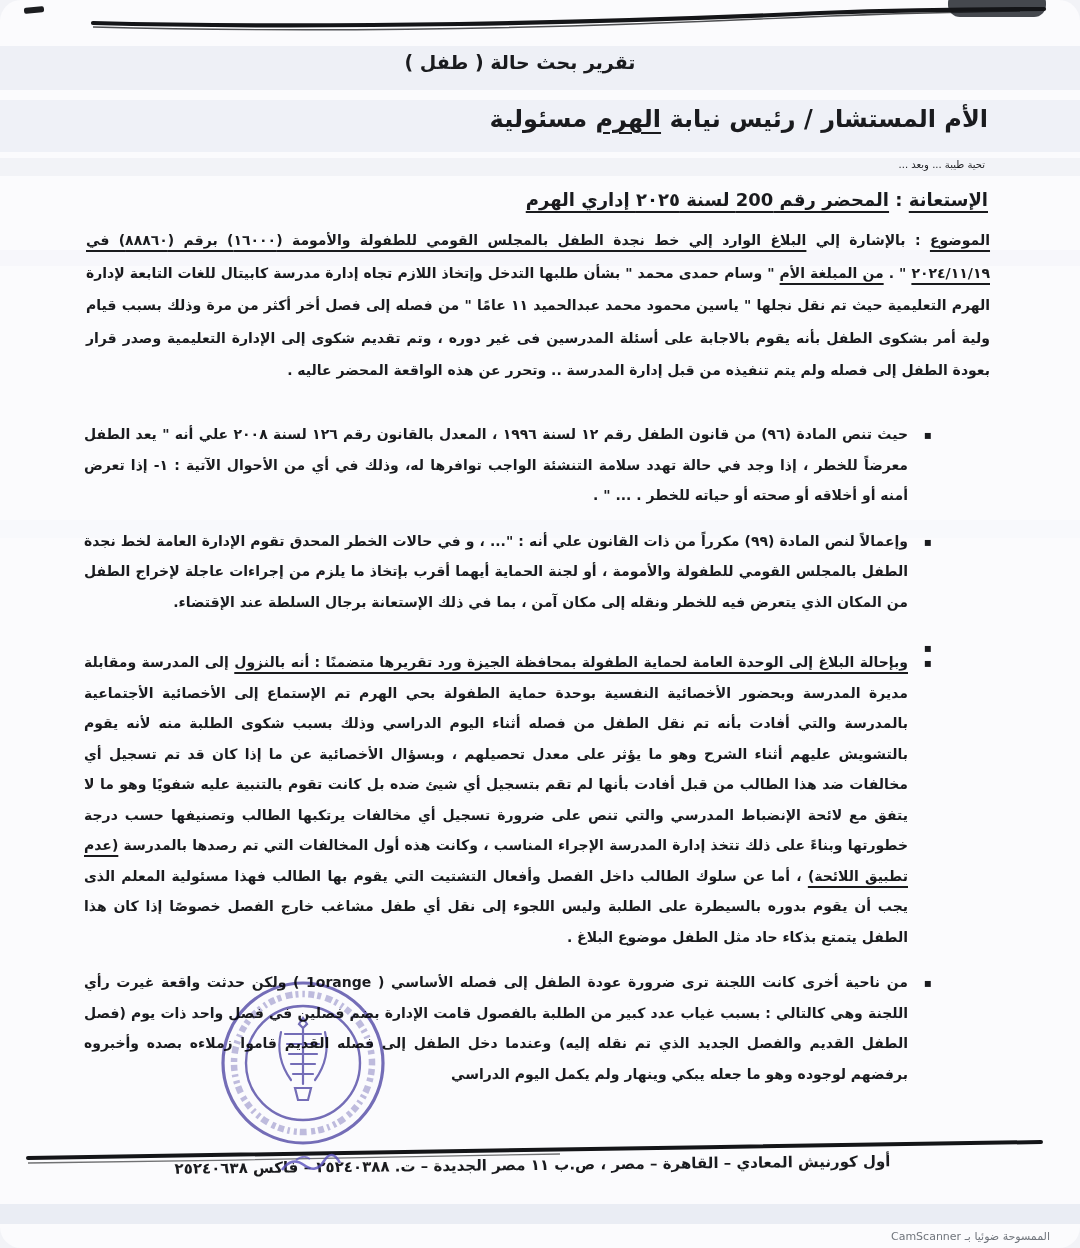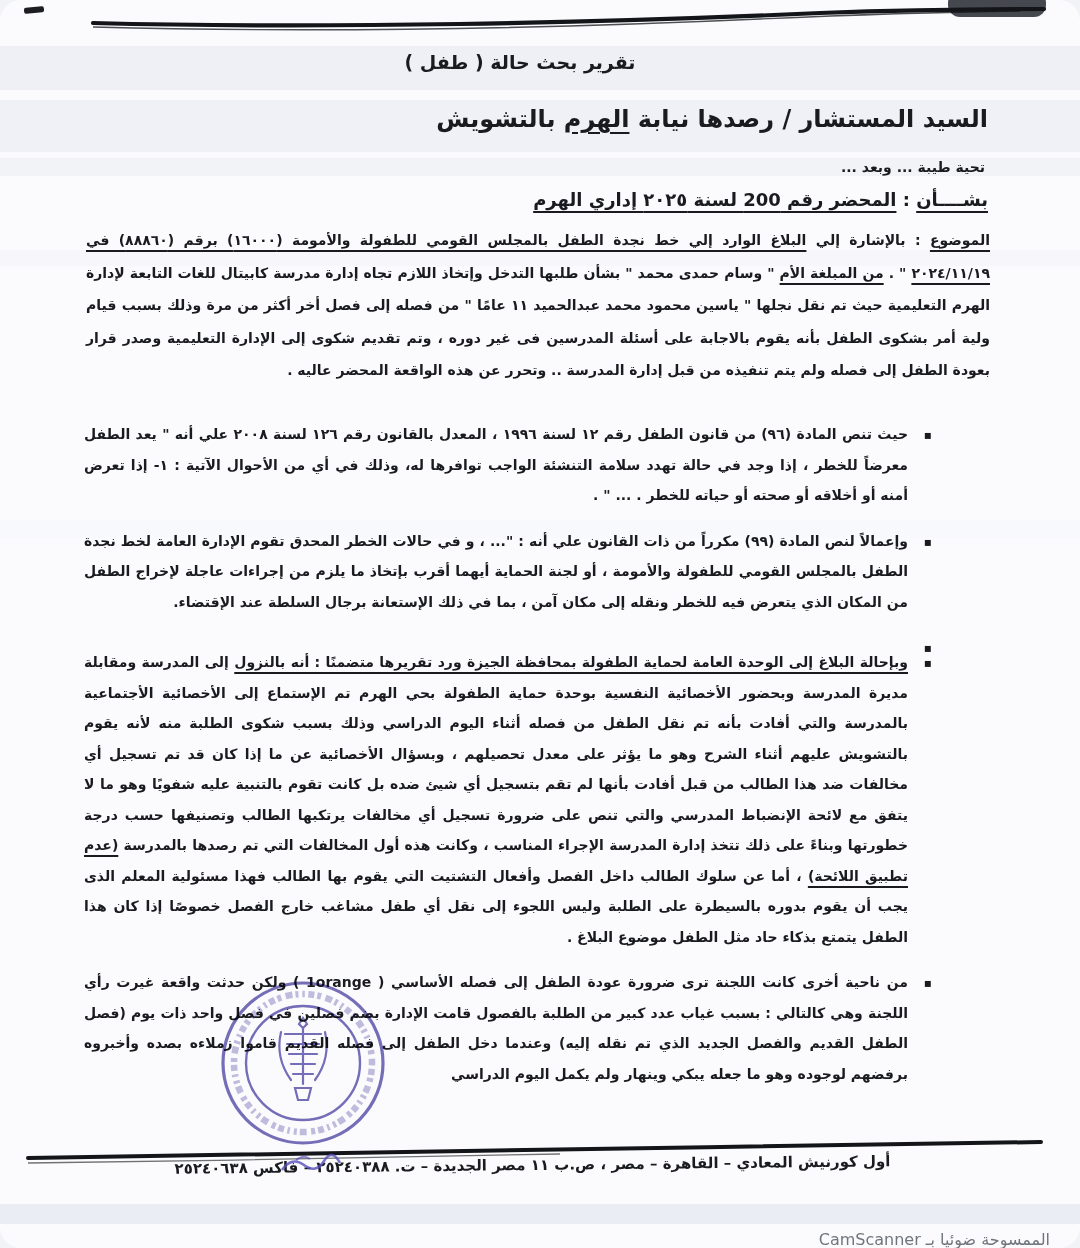--- a/index.html
+++ b/index.html
@@ -10,56 +10,56 @@
     color:#1a1b1e;
     direction:rtl;
   }
   .page{position:absolute;inset:0;background:#fbfbfd;border-radius:21px;}
   .band{position:absolute;left:0;right:0;background:#dde1ec;pointer-events:none;}
   .corner-tab{position:absolute;top:-9px;right:34px;width:98px;height:26px;background:#45484e;border-radius:12px;}
   .tl-mark{position:absolute;top:7px;left:24px;width:20px;height:6px;background:#1c1d20;transform:rotate(-6deg);border-radius:2px;}
   .doc-title{position:absolute;top:51px;left:330px;width:380px;text-align:center;
     font-size:19px;font-weight:700;letter-spacing:0;}
   .addressee{position:absolute;top:105px;right:92px;font-size:24px;font-weight:700;}
-  .greeting{position:absolute;top:159px;right:95px;font-size:14px;font-weight:700;}
+  .greeting{position:absolute;top:159px;right:95px;font-size:10px;font-weight:400;}
   .regarding{position:absolute;top:189px;right:92px;font-size:18px;font-weight:700;}
   .subject{position:absolute;top:224px;right:90px;left:86px;
     font-size:14px;font-weight:700;line-height:32.5px;text-align:justify;}
   .bullets{position:absolute;top:419px;right:172px;left:84px;
     display:flex;flex-direction:column;gap:15px;}
   .bullet{position:relative;font-size:14px;font-weight:700;line-height:30.5px;text-align:justify;}
   .bullet .marker{position:absolute;right:-24px;top:1px;font-size:12px;}
   .u{text-decoration:underline;text-underline-offset:5px;text-decoration-thickness:1.7px;}
   .footer-address{position:absolute;top:1156px;left:40px;right:55px;text-align:center;
     font-size:15px;font-weight:700;transform:rotate(-0.6deg);}
-  .camscanner{position:absolute;top:1230px;right:30px;font-size:16px;font-weight:400;color:#70757c;}
+  .camscanner{position:absolute;top:1230px;right:30px;font-size:11px;font-weight:400;color:#70757c;}
   svg.overlay{position:absolute;inset:0;pointer-events:none;}
 </style>
 </head>
 <body>
 
 <div class="page">
 
   <div class="band" style="top:46px;height:44px;opacity:.40;"></div>
   <div class="band" style="top:100px;height:52px;opacity:.38;"></div>
   <div class="band" style="top:158px;height:18px;opacity:.30;"></div>
   <div class="band" style="top:250px;height:16px;opacity:.12;"></div>
   <div class="band" style="top:520px;height:18px;opacity:.08;"></div>
   <div class="band" style="top:1204px;height:20px;opacity:.55;"></div>
 
   <div class="corner-tab"></div>
   <div class="tl-mark"></div>
 
   <div class="doc-title">تقرير بحث حالة ( طفل )</div>
 
-  <div class="addressee"><span>السيد المستشار / رصدها نيابة </span><span class="u">الهرم</span><span> بالتشويش</span></div>
+  <div class="addressee"><span>الأم المستشار / رئيس نيابة </span><span class="u">الهرم</span><span> مسئولية</span></div>
 
   <div class="greeting">تحية طيبة ... وبعد ...</div>
 
-  <div class="regarding"><span class="u">بشــــأن</span><span> : </span><span class="u">المحضر رقم 200 لسنة ٢٠٢٥ إداري الهرم</span></div>
+  <div class="regarding"><span class="u">الإستعانة</span><span> : </span><span class="u">المحضر رقم 200 لسنة ٢٠٢٥ إداري الهرم</span></div>
 
   <div class="subject"><span class="u">الموضوع</span><span> : بالإشارة إلي </span><span class="u">البلاغ الوارد إلي خط نجدة الطفل بالمجلس القومي للطفولة والأمومة (١٦٠٠٠) برقم (٨٨٨٦٠) في ٢٠٢٤/١١/١٩</span><span> " . </span><span class="u">من المبلغة الأم</span><span> " وسام حمدى محمد " بشأن طلبها التدخل وإتخاذ اللازم تجاه إدارة مدرسة كابيتال للغات التابعة لإدارة الهرم التعليمية حيث تم نقل نجلها " ياسين محمود محمد عبدالحميد ١١ عامًا " من فصله إلى فصل أخر أكثر من مرة وذلك بسبب قيام ولية أمر بشكوى الطفل بأنه يقوم بالاجابة على أسئلة المدرسين فى غير دوره ، وتم تقديم شكوى إلى الإدارة التعليمية وصدر قرار بعودة الطفل إلى فصله ولم يتم تنفيذه من قبل إدارة المدرسة .. وتحرر عن هذه الواقعة المحضر عاليه .</span></div>
 
   <div class="bullets">
     <div class="bullet"><span class="marker">▪</span><span><span>حيث تنص المادة (٩٦) من قانون الطفل رقم ١٢ لسنة ١٩٩٦ ، المعدل بالقانون رقم ١٢٦ لسنة ٢٠٠٨ علي أنه " يعد الطفل معرضاً للخطر ، إذا وجد في حالة تهدد سلامة التنشئة الواجب توافرها له، وذلك في أي من الأحوال الآتية : ١- إذا تعرض أمنه أو أخلاقه أو صحته أو حياته للخطر . ... " .</span></span></div>
     <div class="bullet"><span class="marker">▪</span><span><span>وإعمالاً لنص المادة (٩٩) مكرراً من ذات القانون علي أنه : "... ، و في حالات الخطر المحدق تقوم الإدارة العامة لخط نجدة الطفل بالمجلس القومي للطفولة والأمومة ، أو لجنة الحماية أيهما أقرب بإتخاذ ما يلزم من إجراءات عاجلة لإخراج الطفل من المكان الذي يتعرض فيه للخطر ونقله إلى مكان آمن ، بما في ذلك الإستعانة برجال السلطة عند الإقتضاء.</span></span></div>
     <div class="bullet"><span class="marker">▪</span></div>
     <div class="bullet"><span class="marker">▪</span><span><span class="u">وبإحالة البلاغ إلى الوحدة العامة لحماية الطفولة بمحافظة الجيزة ورد تقريرها متضمنًا : أنه بالنزول</span><span> إلى المدرسة ومقابلة مديرة المدرسة وبحضور الأخصائية النفسية بوحدة حماية الطفولة بحي الهرم تم الإستماع إلى الأخصائية الأجتماعية بالمدرسة والتي أفادت بأنه تم نقل الطفل من فصله أثناء اليوم الدراسي وذلك بسبب شكوى الطلبة منه لأنه يقوم بالتشويش عليهم أثناء الشرح وهو ما يؤثر على معدل تحصيلهم ، وبسؤال الأخصائية عن ما إذا كان قد تم تسجيل أي مخالفات ضد هذا الطالب من قبل أفادت بأنها لم تقم بتسجيل أي شيئ ضده بل كانت تقوم بالتنبية عليه شفويًا وهو ما لا يتفق مع لائحة الإنضباط المدرسي والتي تنص على ضرورة تسجيل أي مخالفات يرتكبها الطالب وتصنيفها حسب درجة خطورتها وبناءً على ذلك تتخذ إدارة المدرسة الإجراء المناسب ، وكانت هذه أول المخالفات التي تم رصدها بالمدرسة </span><span class="u">(عدم تطبيق اللائحة)</span><span> ، أما عن سلوك الطالب داخل الفصل وأفعال التشتيت التي يقوم بها الطالب فهذا مسئولية المعلم الذى يجب أن يقوم بدوره بالسيطرة على الطلبة وليس اللجوء إلى نقل أي طفل مشاغب خارج الفصل خصوصًا إذا كان هذا الطفل يتمتع بذكاء حاد مثل الطفل موضوع البلاغ .</span></span></div>
     <div class="bullet"><span class="marker">▪</span><span><span>من ناحية أخرى كانت اللجنة ترى ضرورة عودة الطفل إلى فصله الأساسي ( 1orange ) ولكن حدثت واقعة غيرت رأي اللجنة وهي كالتالي : بسبب غياب عدد كبير من الطلبة بالفصول قامت الإدارة بضم فصلين في فصل واحد ذات يوم (فصل الطفل القديم والفصل الجديد الذي تم نقله إليه) وعندما دخل الطفل إلى فصله القديم قاموا زملاءه بصده وأخبروه برفضهم لوجوده وهو ما جعله يبكي وينهار ولم يكمل اليوم الدراسي</span></span></div>
   </div>

